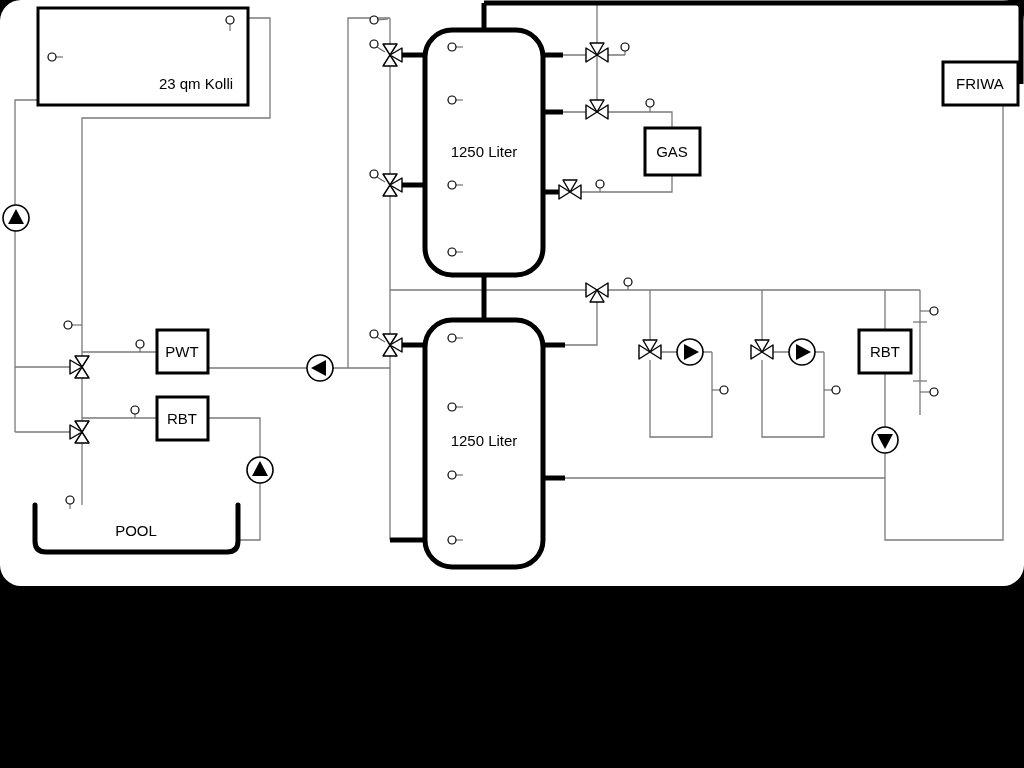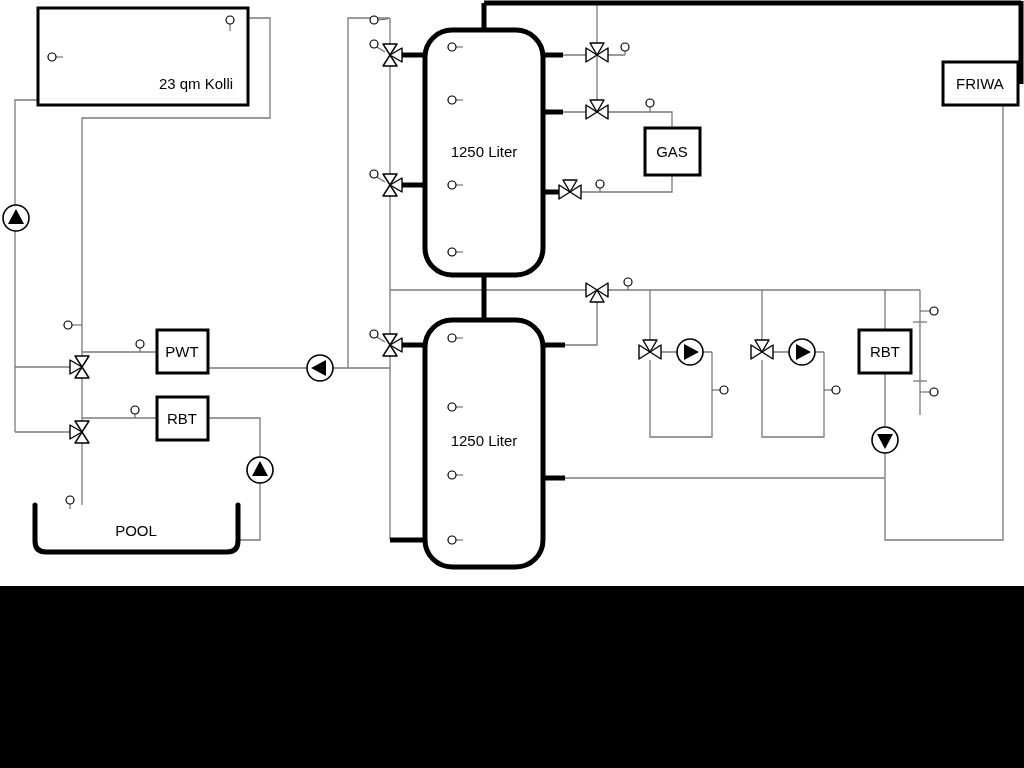--- a/index.html
+++ b/index.html
@@ -1,18 +1,18 @@
 <!DOCTYPE html>
 <html><head>
 <meta charset="utf-8">
 <style>
   html,body{margin:0;padding:0;background:#000;}
   .page{width:1024px;height:768px;position:relative;background:#000;overflow:hidden;
         font-family:"Liberation Sans",sans-serif;}
-  .canvas{position:absolute;top:0;left:0;width:1024px;height:586px;background:#fff;}
+  .canvas{position:absolute;top:0;left:0;width:1024px;height:586px;background:#fff;border-radius:21px;}
   .bottom-band{position:absolute;top:586px;left:0;width:1024px;height:182px;background:#000;}
   .thin{stroke:#7a7a7a;stroke-width:1.3;fill:none;}
   .pipe{stroke:#000;stroke-width:5;fill:none;}
   .comp{fill:#fff;stroke:#000;stroke-width:3;}
   .tank{fill:#fff;stroke:#000;stroke-width:5;}
   .pool{fill:none;stroke:#000;stroke-width:5;stroke-linecap:round;}
   .valve polygon{fill:#fff;stroke:#000;stroke-width:1.4;stroke-linejoin:round;}
   .pump circle{fill:#fff;stroke:#000;stroke-width:1.6;}
   .pump polygon{fill:#000;stroke:none;}
   .sensor circle{fill:#fff;stroke:#000;stroke-width:1.2;}

